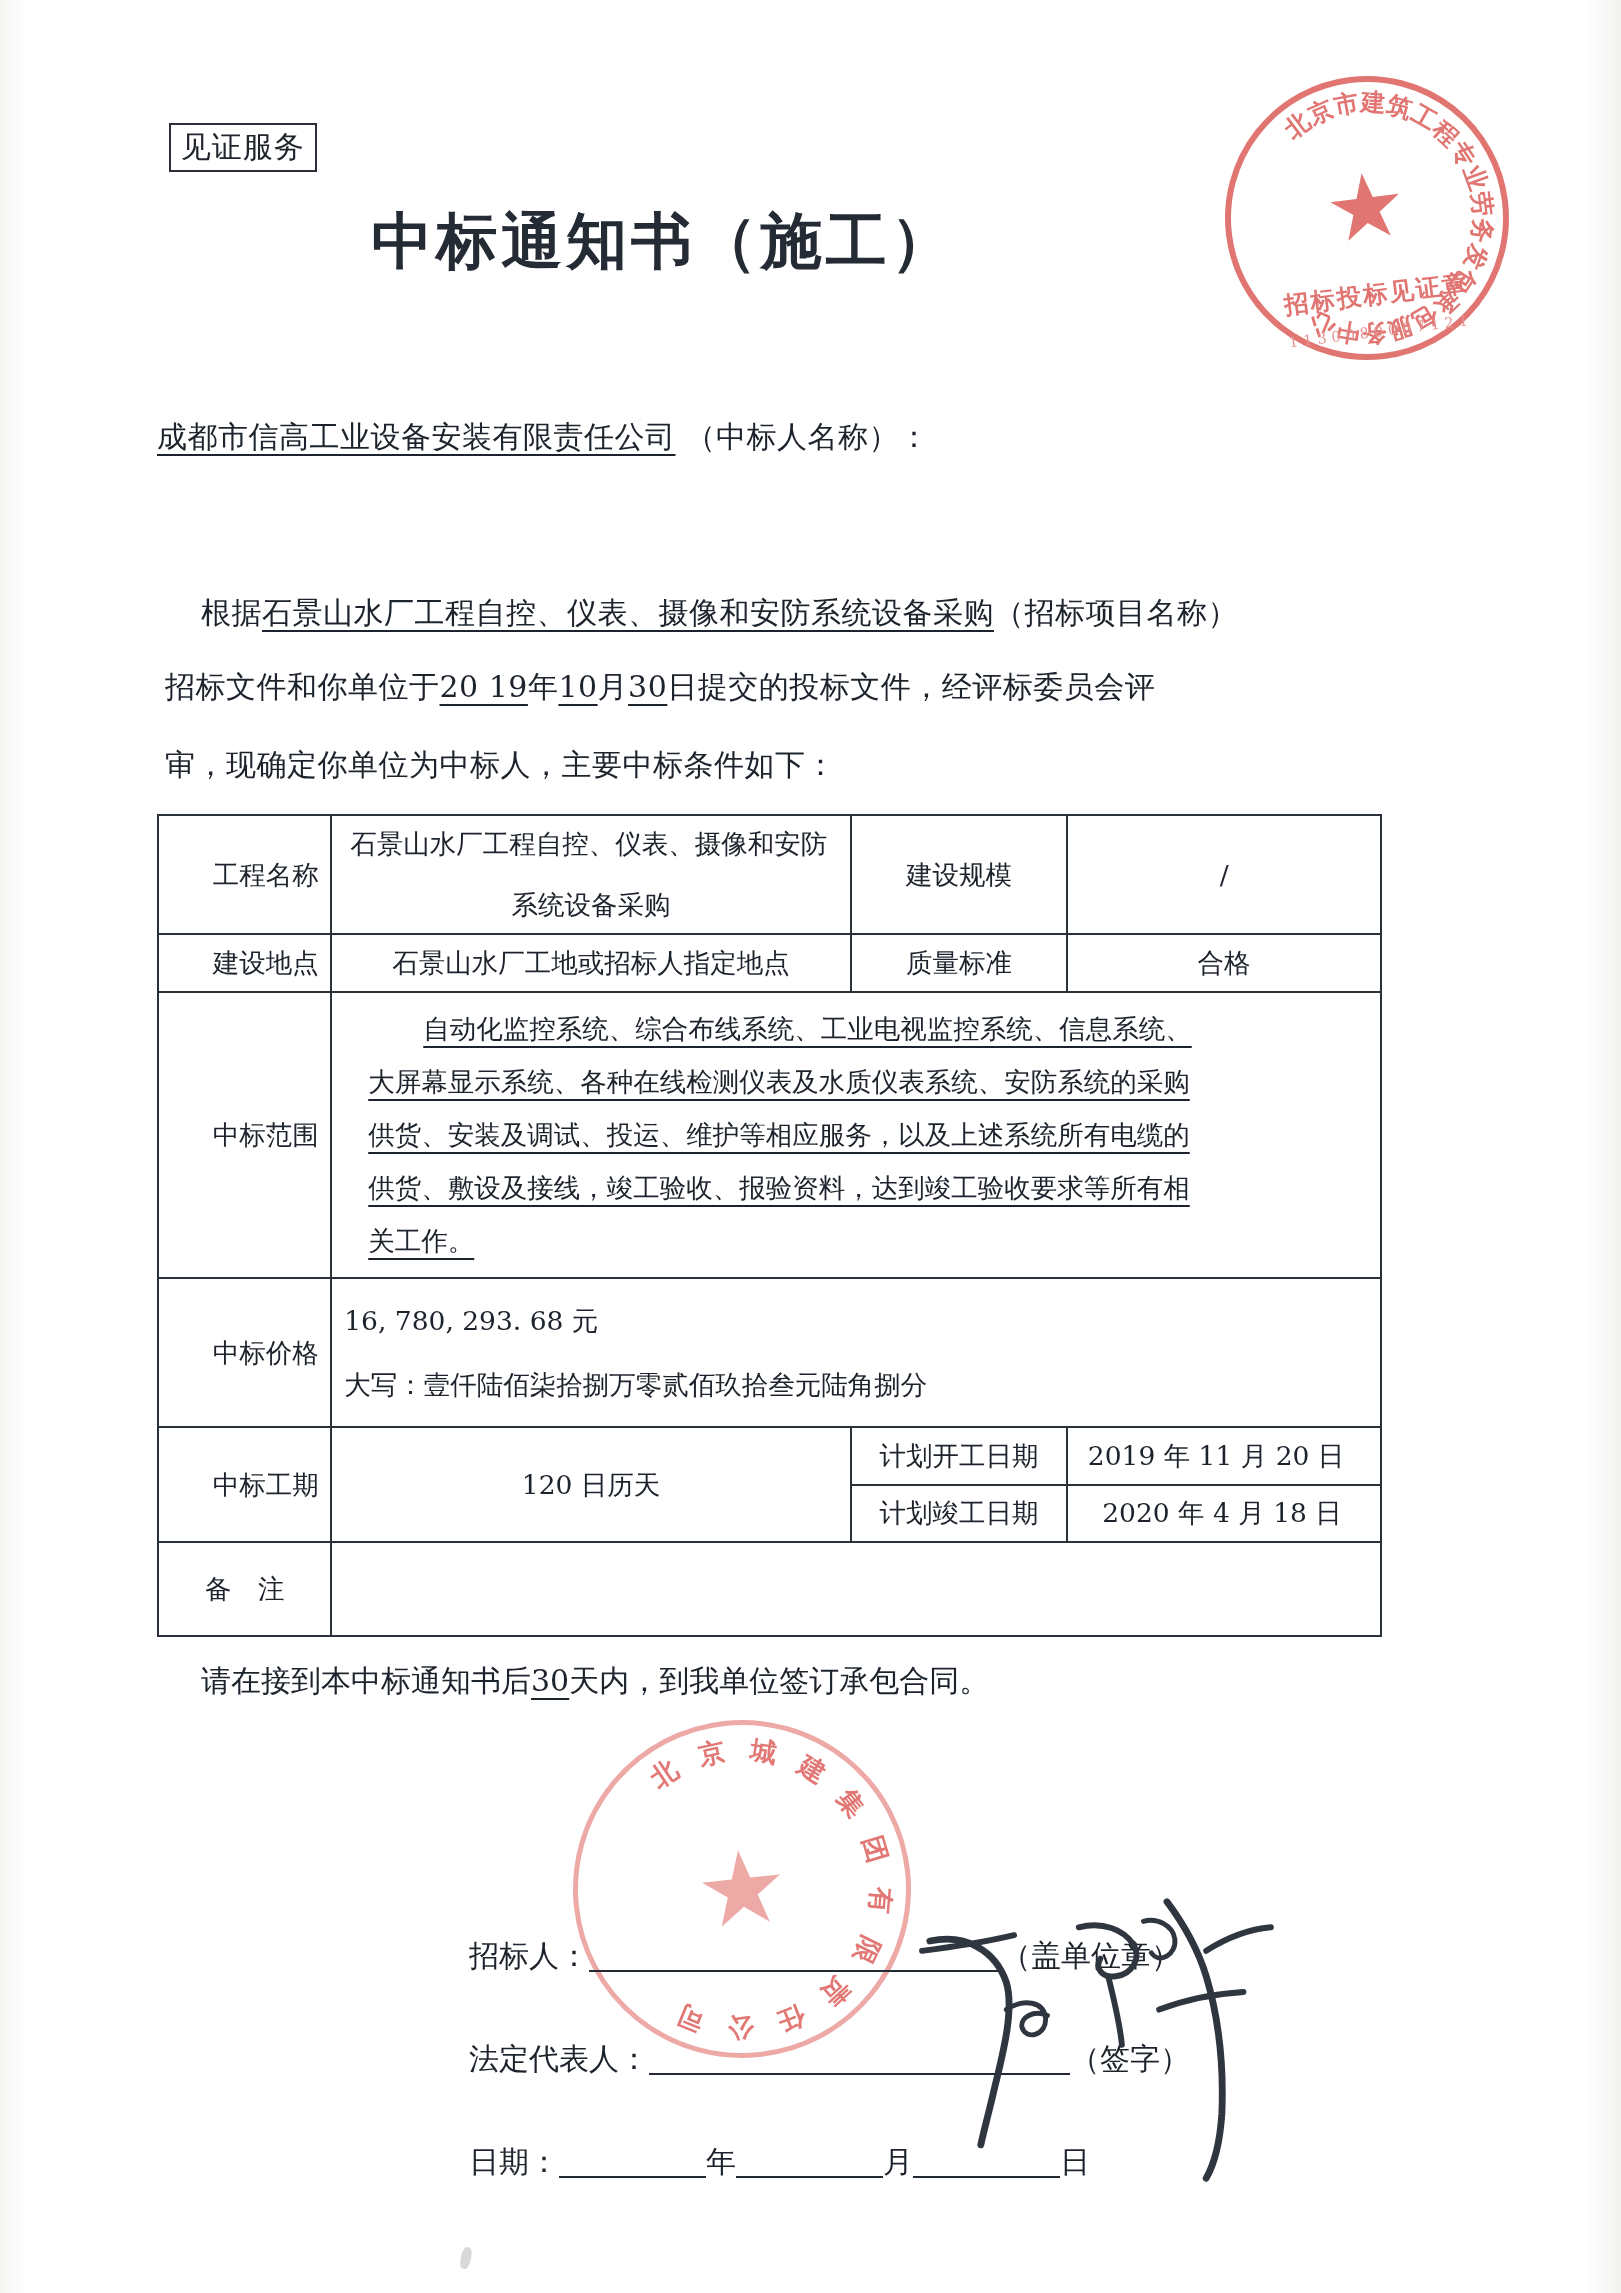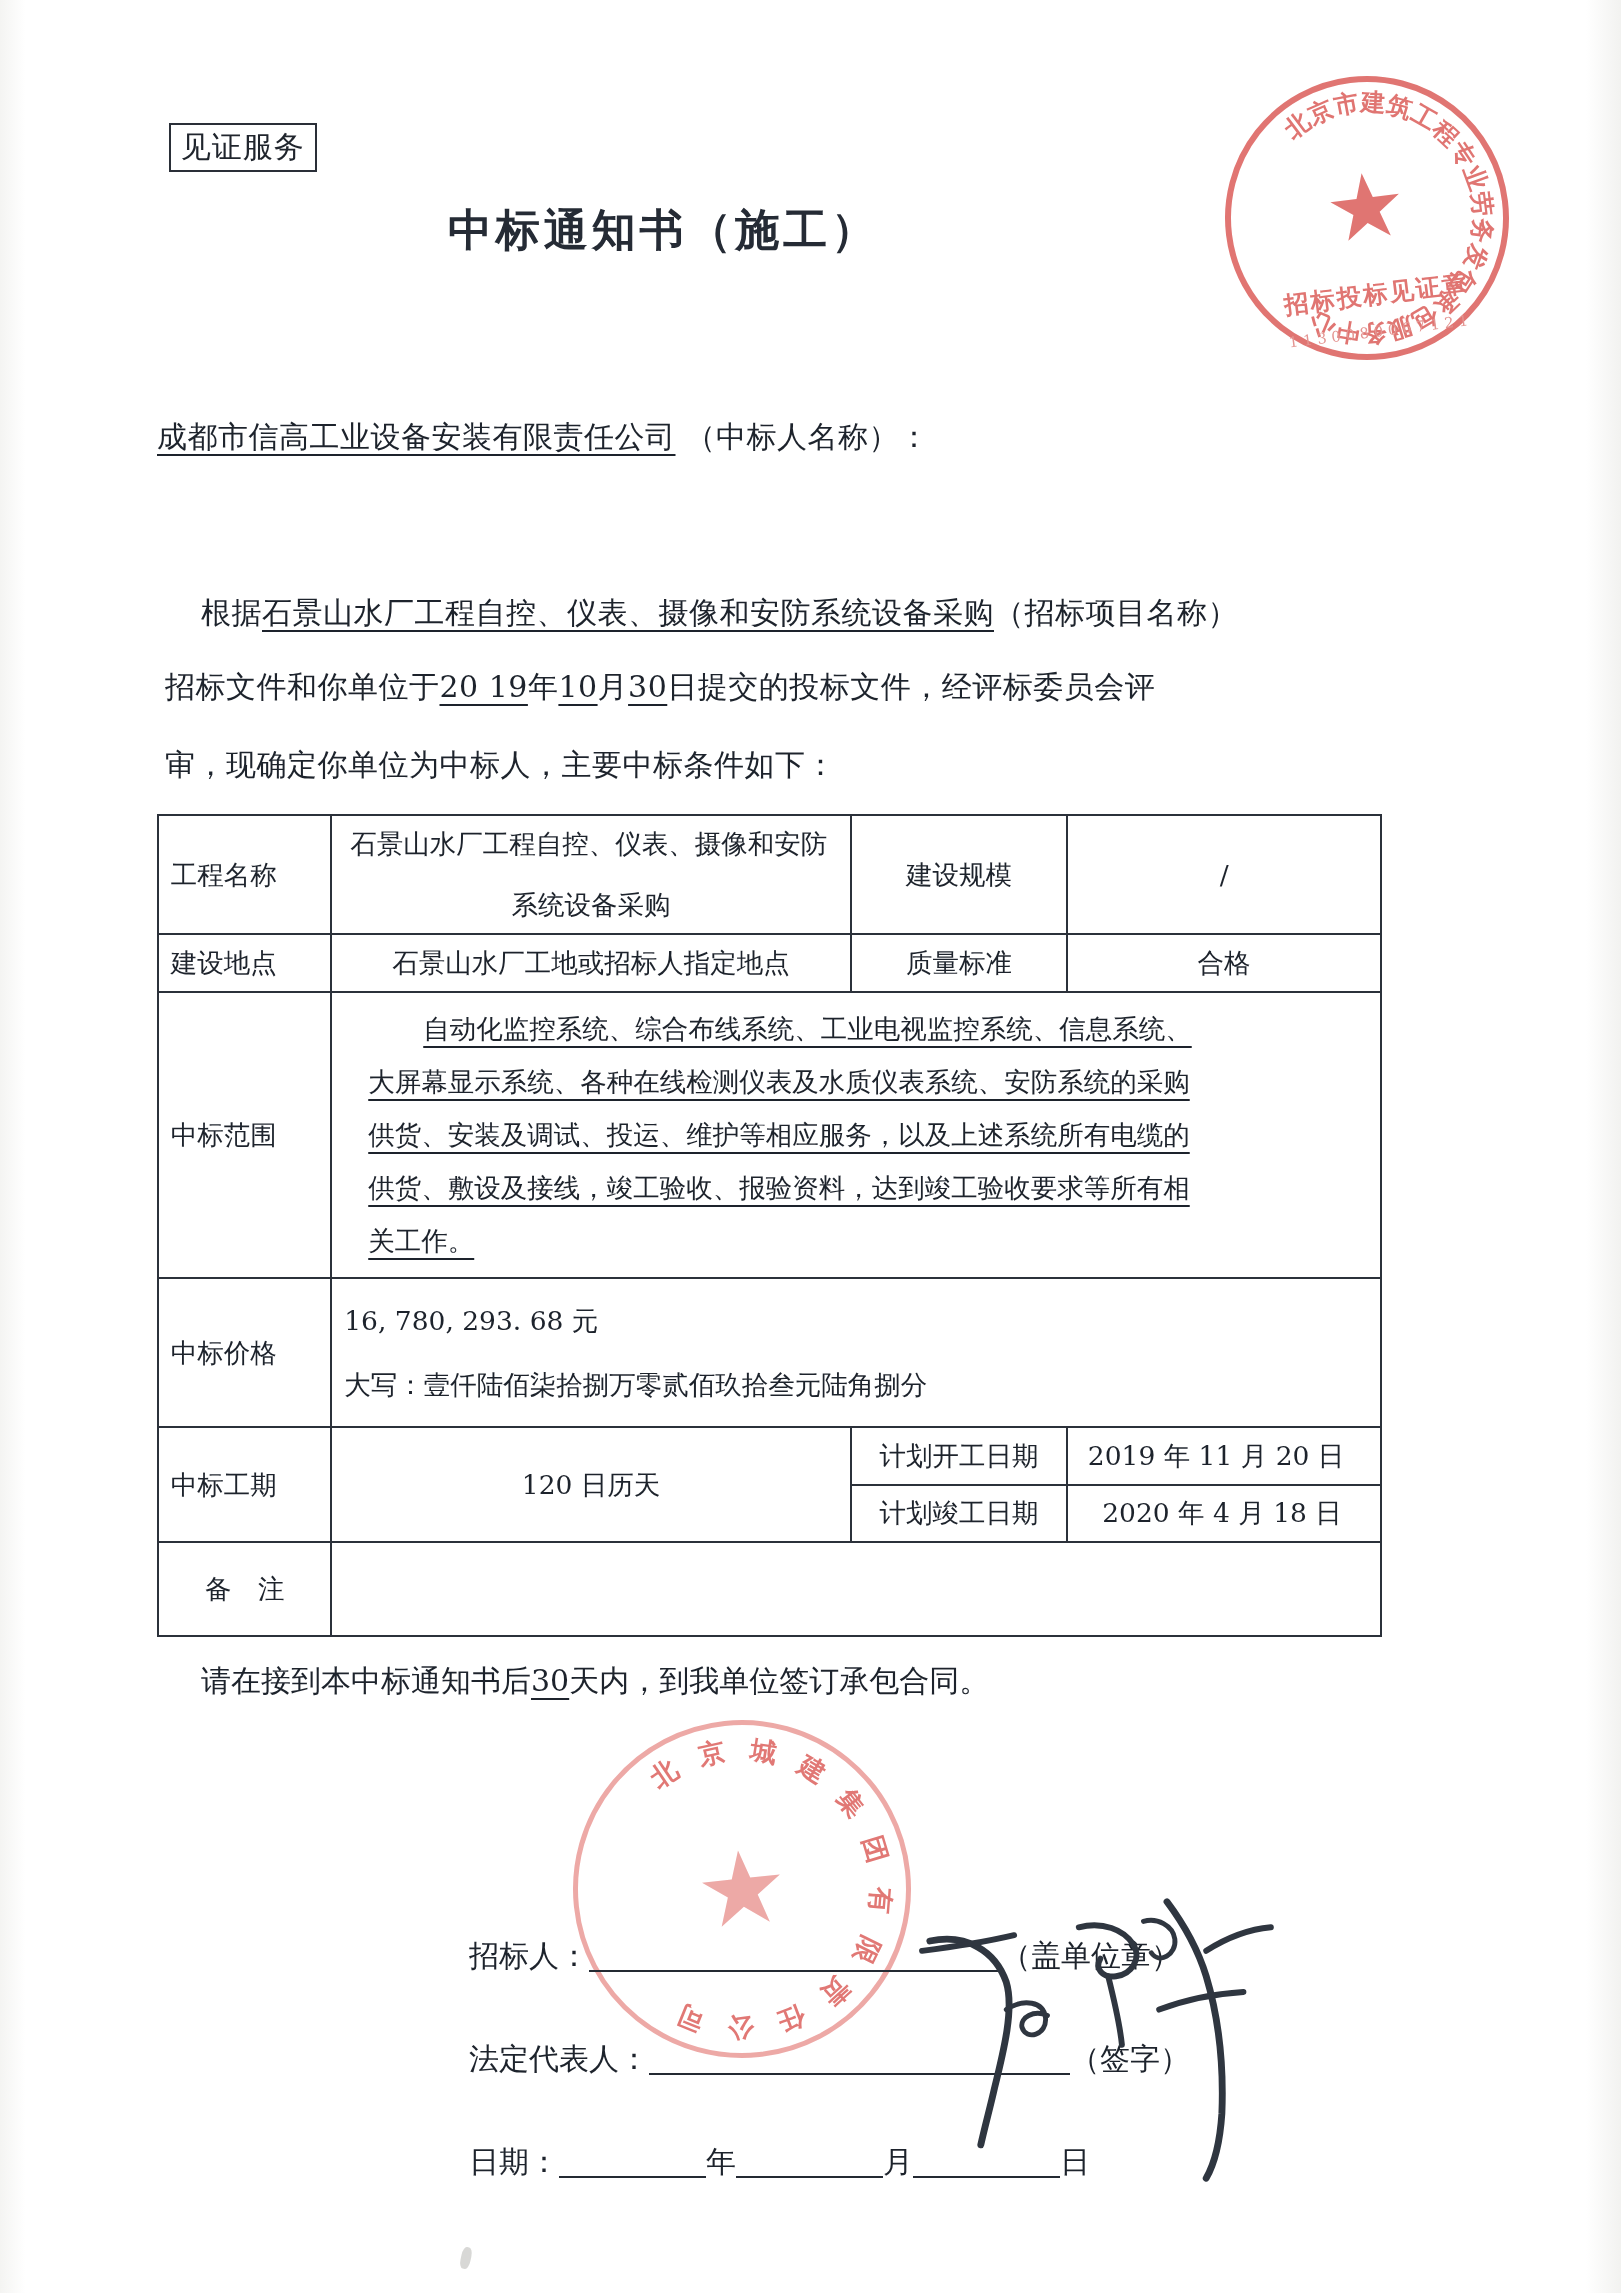--- a/index.html
+++ b/index.html
@@ -35,21 +35,21 @@
     font-family: "DejaVu Serif","Liberation Serif", serif;
     color: #20252d;
   }
 
   
   #doc-title {
     position: absolute;
     left: 0; top: 201px;
     width: 1621px;
     text-align: center;
-    font-size: 44px;
+    font-size: 61px;
     letter-spacing: 3.9px;
     font-weight: 700;
     color: #252b35;
     font-family: "DejaVu Serif","Liberation Serif", serif;
     padding-right: 294px;
   }
 
   
   #seal-top {
     position: absolute;
@@ -115,21 +115,21 @@
     width: 1225px;
     border-collapse: collapse;
     font-size: 26.5px;
     color:#1d232c;
   }
   #main-table td {
     border: 2px solid #2b313a;
     padding: 9.8px 11.8px;
     vertical-align: middle;
   }
-  .lbl { width: 157px; text-align:left; white-space:nowrap; }
+  .lbl { width: 157px; text-align:right; white-space:nowrap; }
   .c-center { text-align:center;margin-top:30px; }
   .scope-cell { padding: 15.7px 13.7px 15.7px 13.7px; }
   .scope-cell div {
     text-decoration: underline;
     text-underline-offset: 7.8px;
     text-decoration-thickness: 2px;
     line-height: 2.0;
     margin-left: 24px;
   }
   .scope-cell div.first { text-indent: 55px; }

